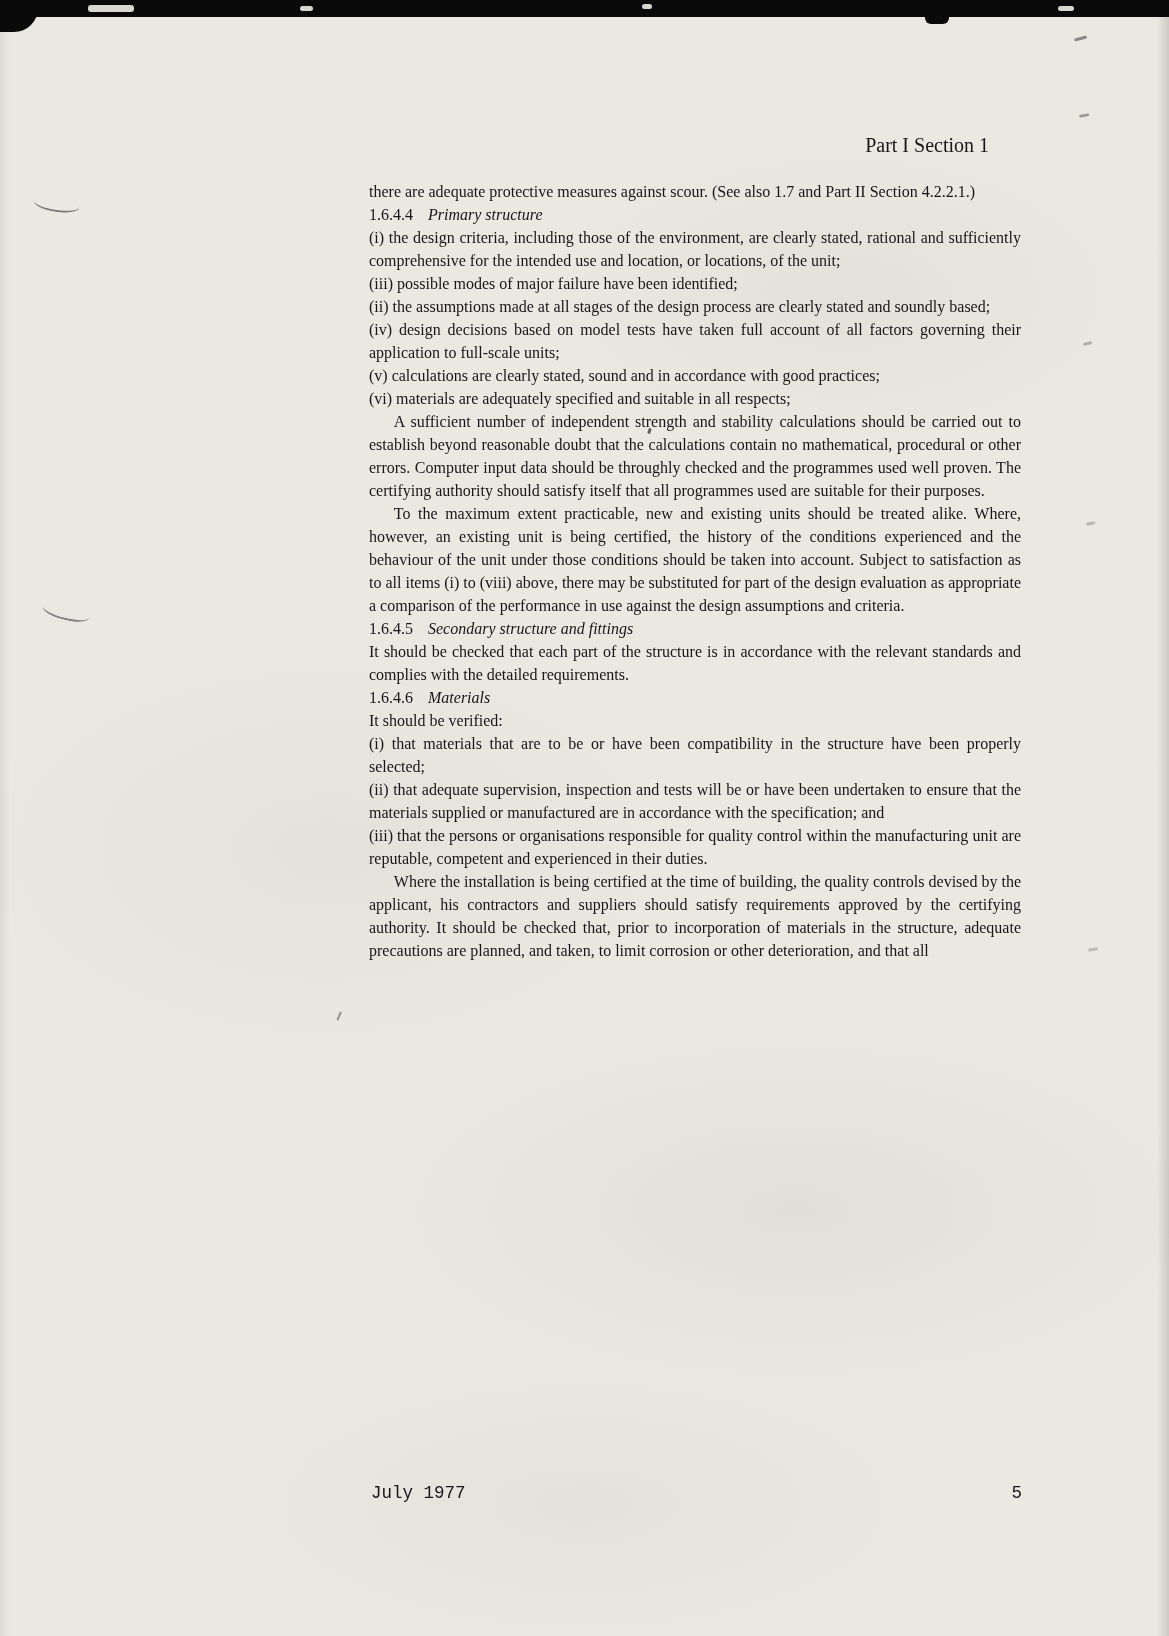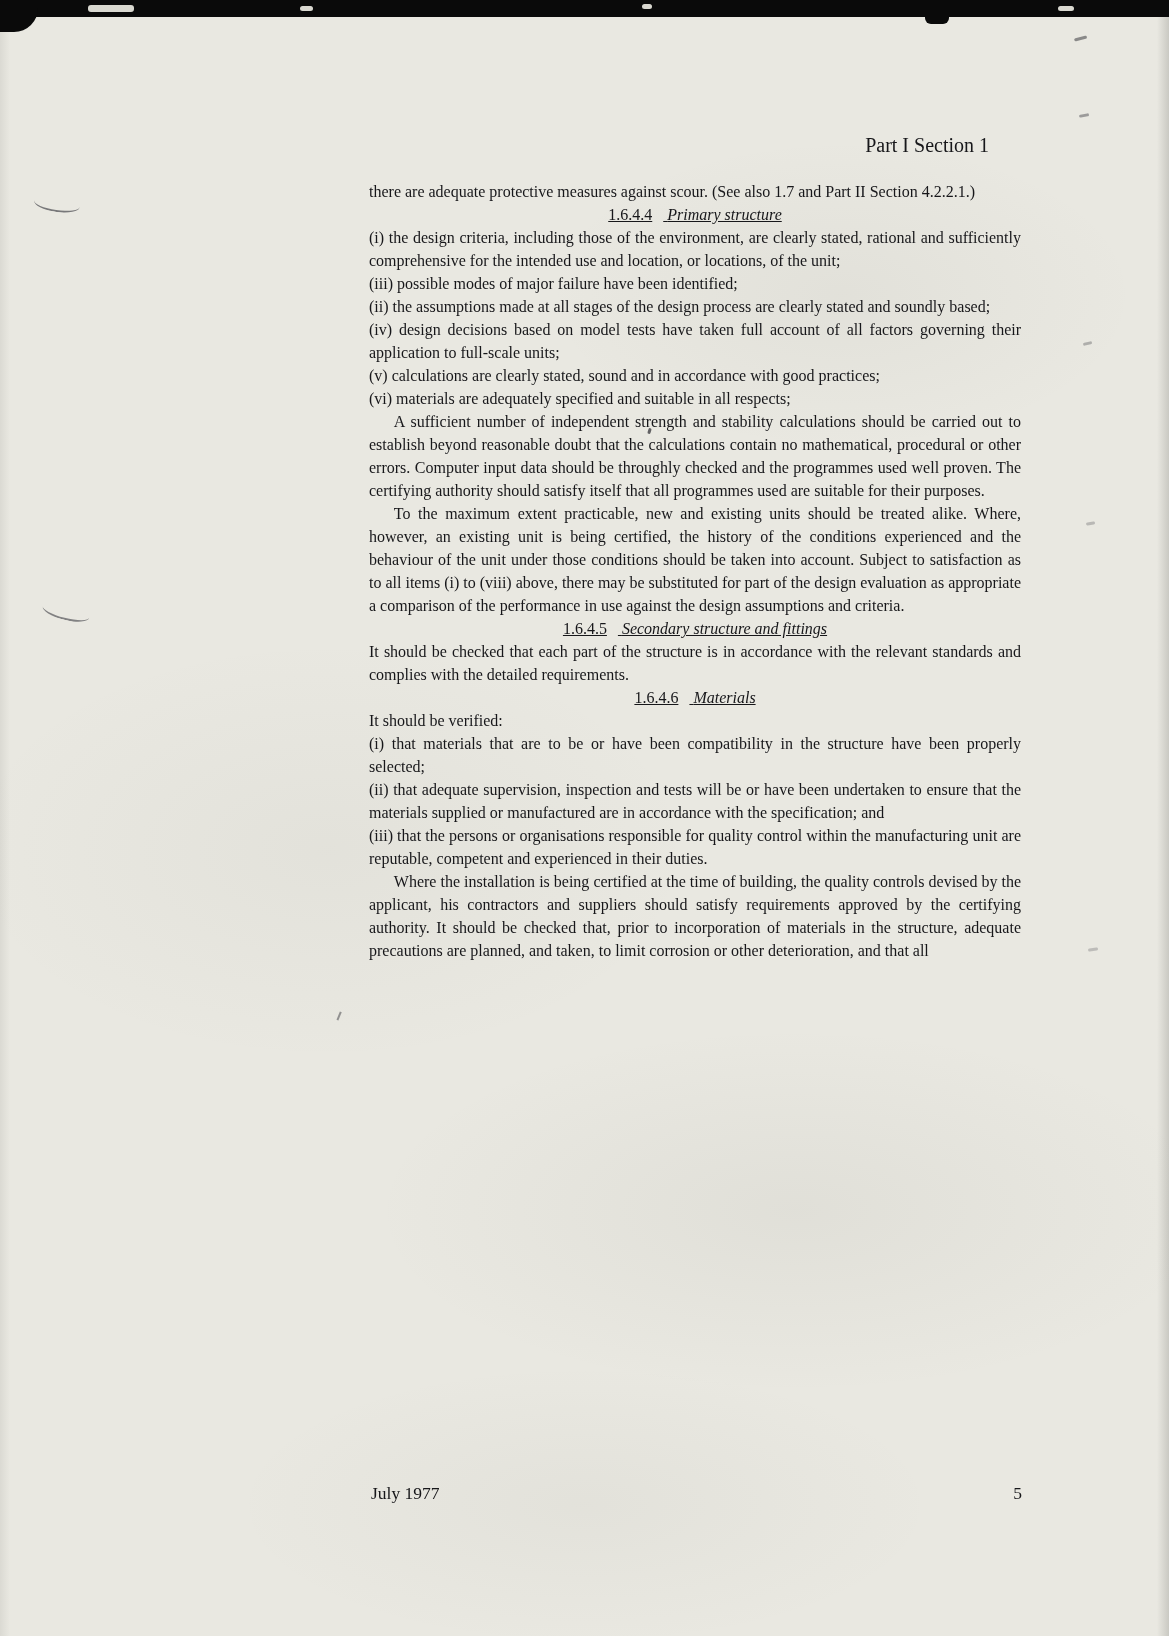--- a/index.html
+++ b/index.html
@@ -97,36 +97,37 @@
     font-size: 20px;
     z-index: 1;
   }
   .footer-row {
     position: absolute;
     top: 1483px; left: 371px; width: 651px;
     display: flex;
     justify-content: space-between;
     font-size: 17.5px;
     z-index: 1;
+    font-family: Liberation Mono, monospace;
   }
 
   
   .text-col {
     position: absolute;
     top: 180px; left: 369px; width: 652px;
     font-size: 16px;
     line-height: 23px;
     text-align: justify;
     z-index: 1;
   }
   .text-col p { margin: 0; }
   .para { margin: 0; }
   .indent { text-indent: 1.55em; }
 
-  .heading { margin: 16px 0 9px 0; text-align: center; text-decoration: underline; }
+  .heading { margin: 16px 0 9px 0; text-align: left; }
   .heading .hnum { margin-right: 11px; }
   .heading .htitle { font-style: italic; }
   .gap-lg { margin-top: 26px; }
   .item-start { margin-top: 8px; }
 </style>
 </head>
 <body>
 
 <div class="scan">
 

